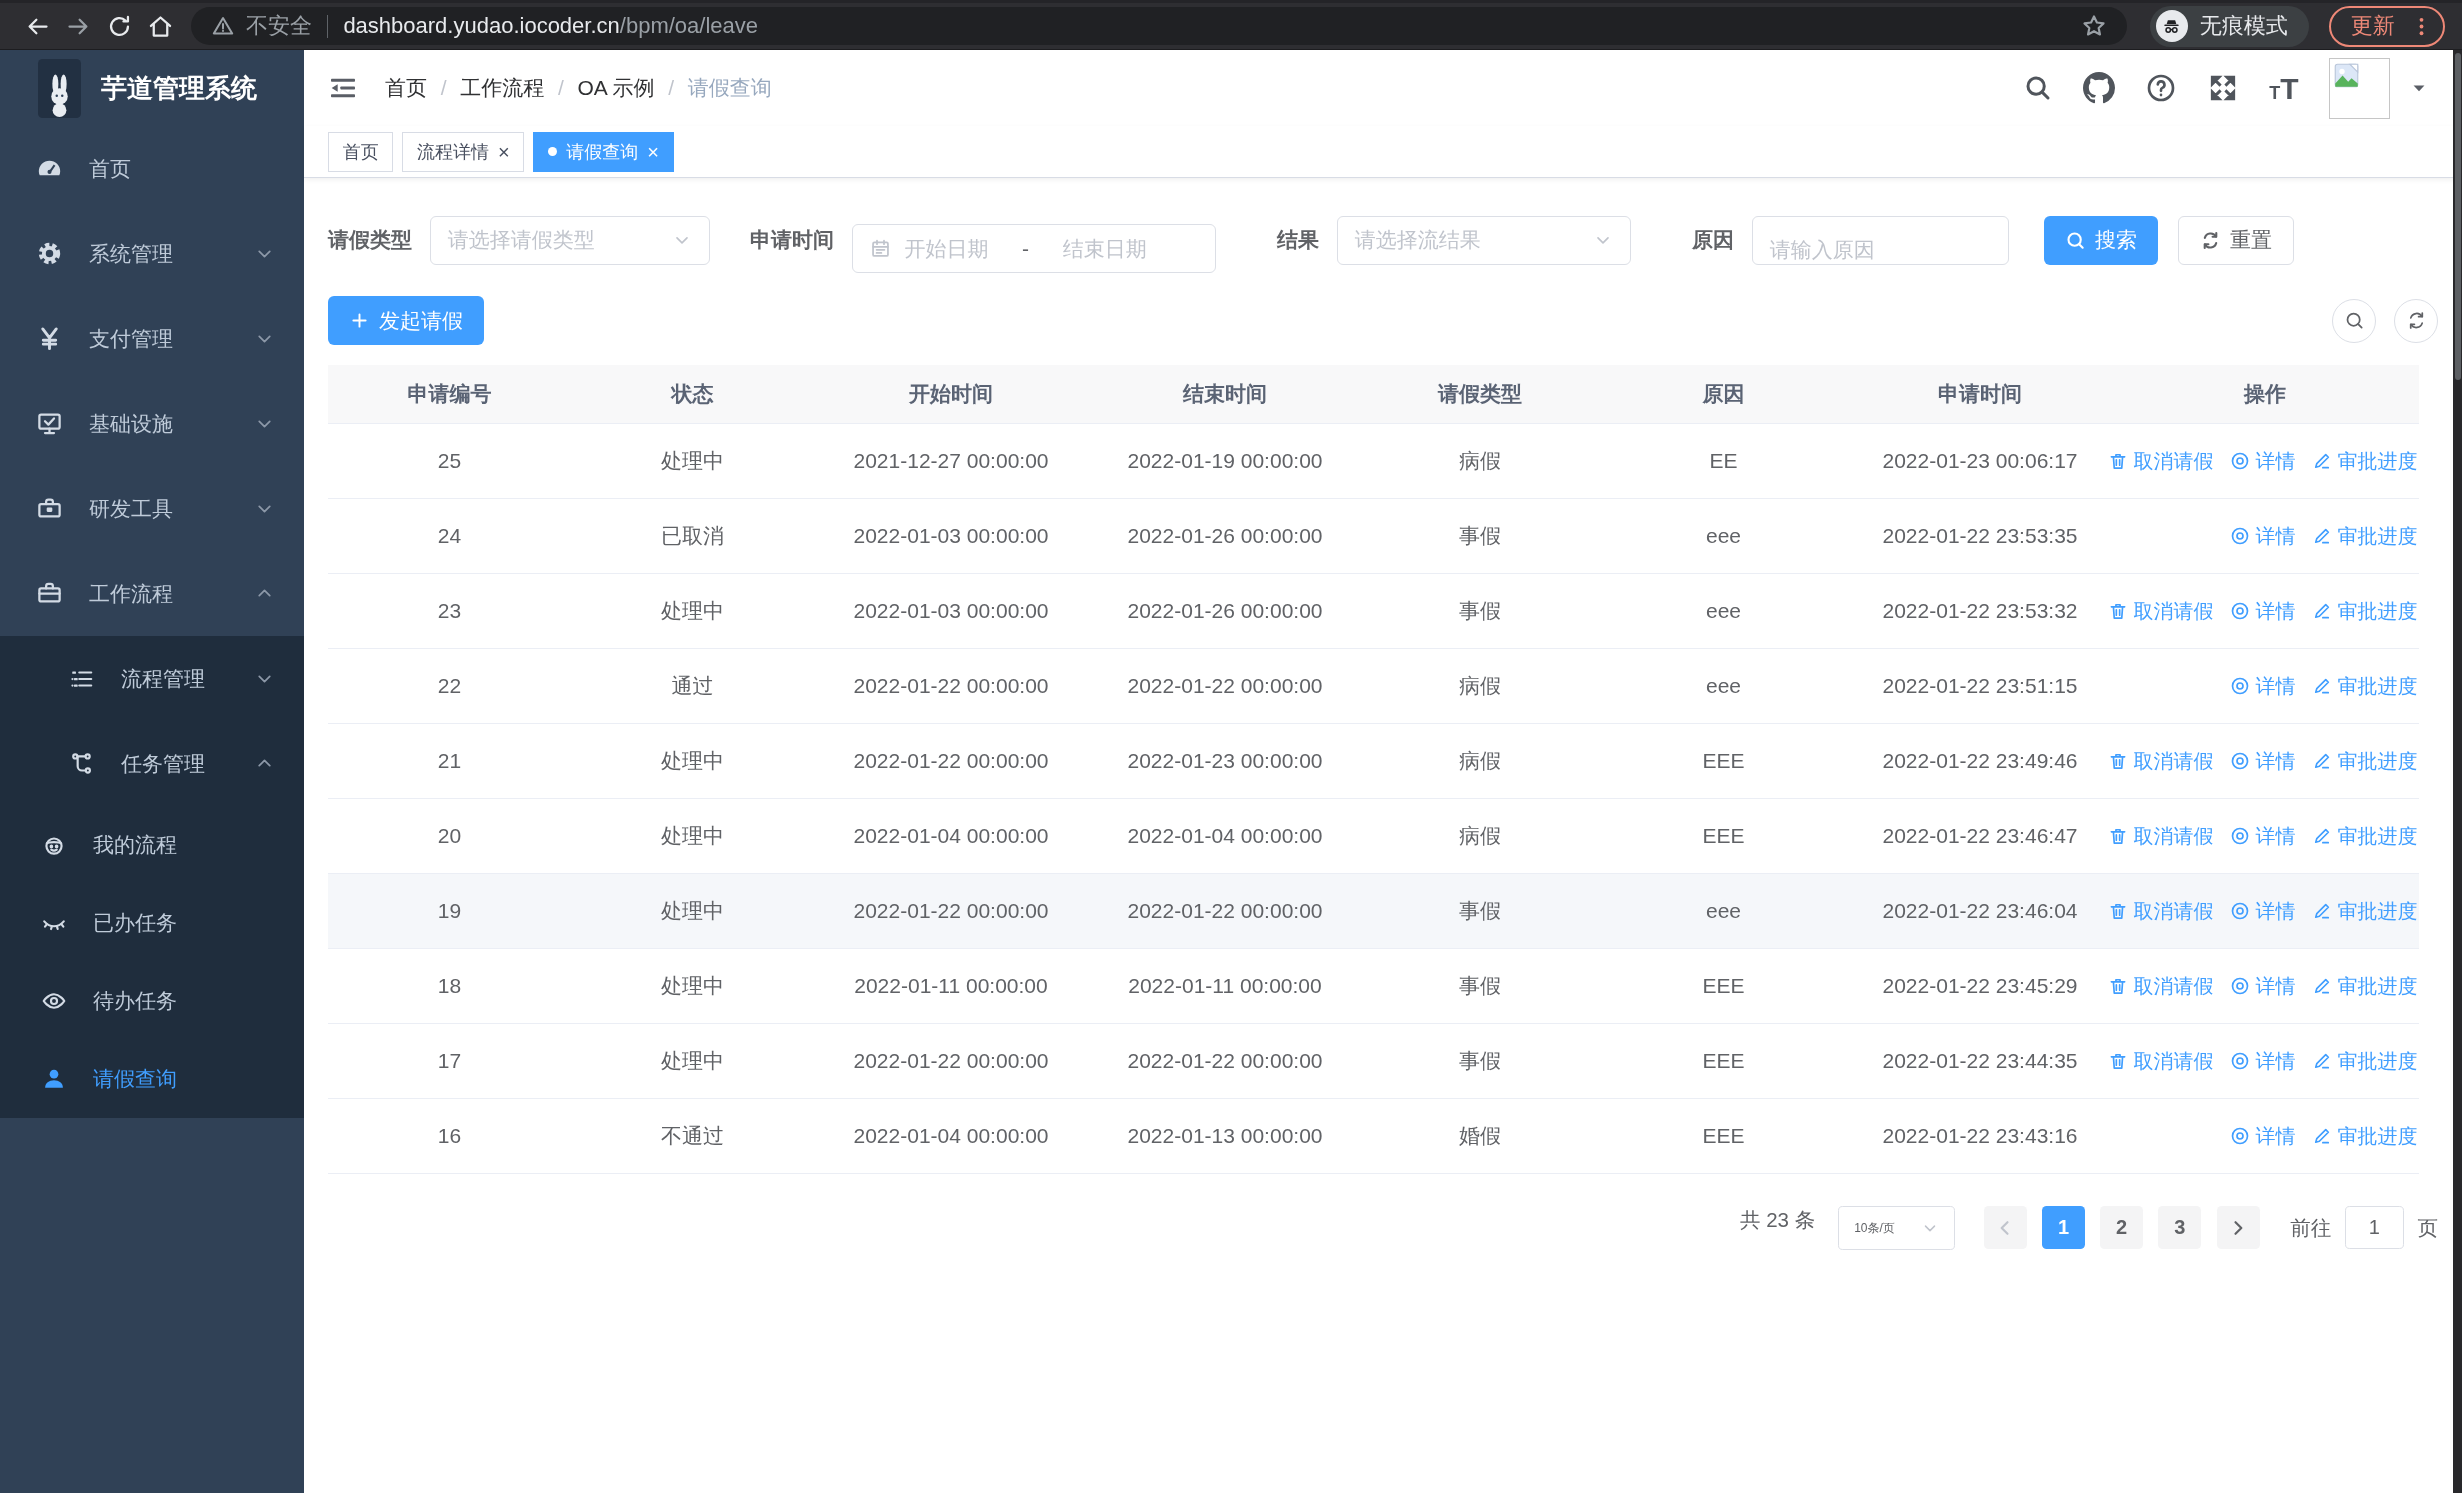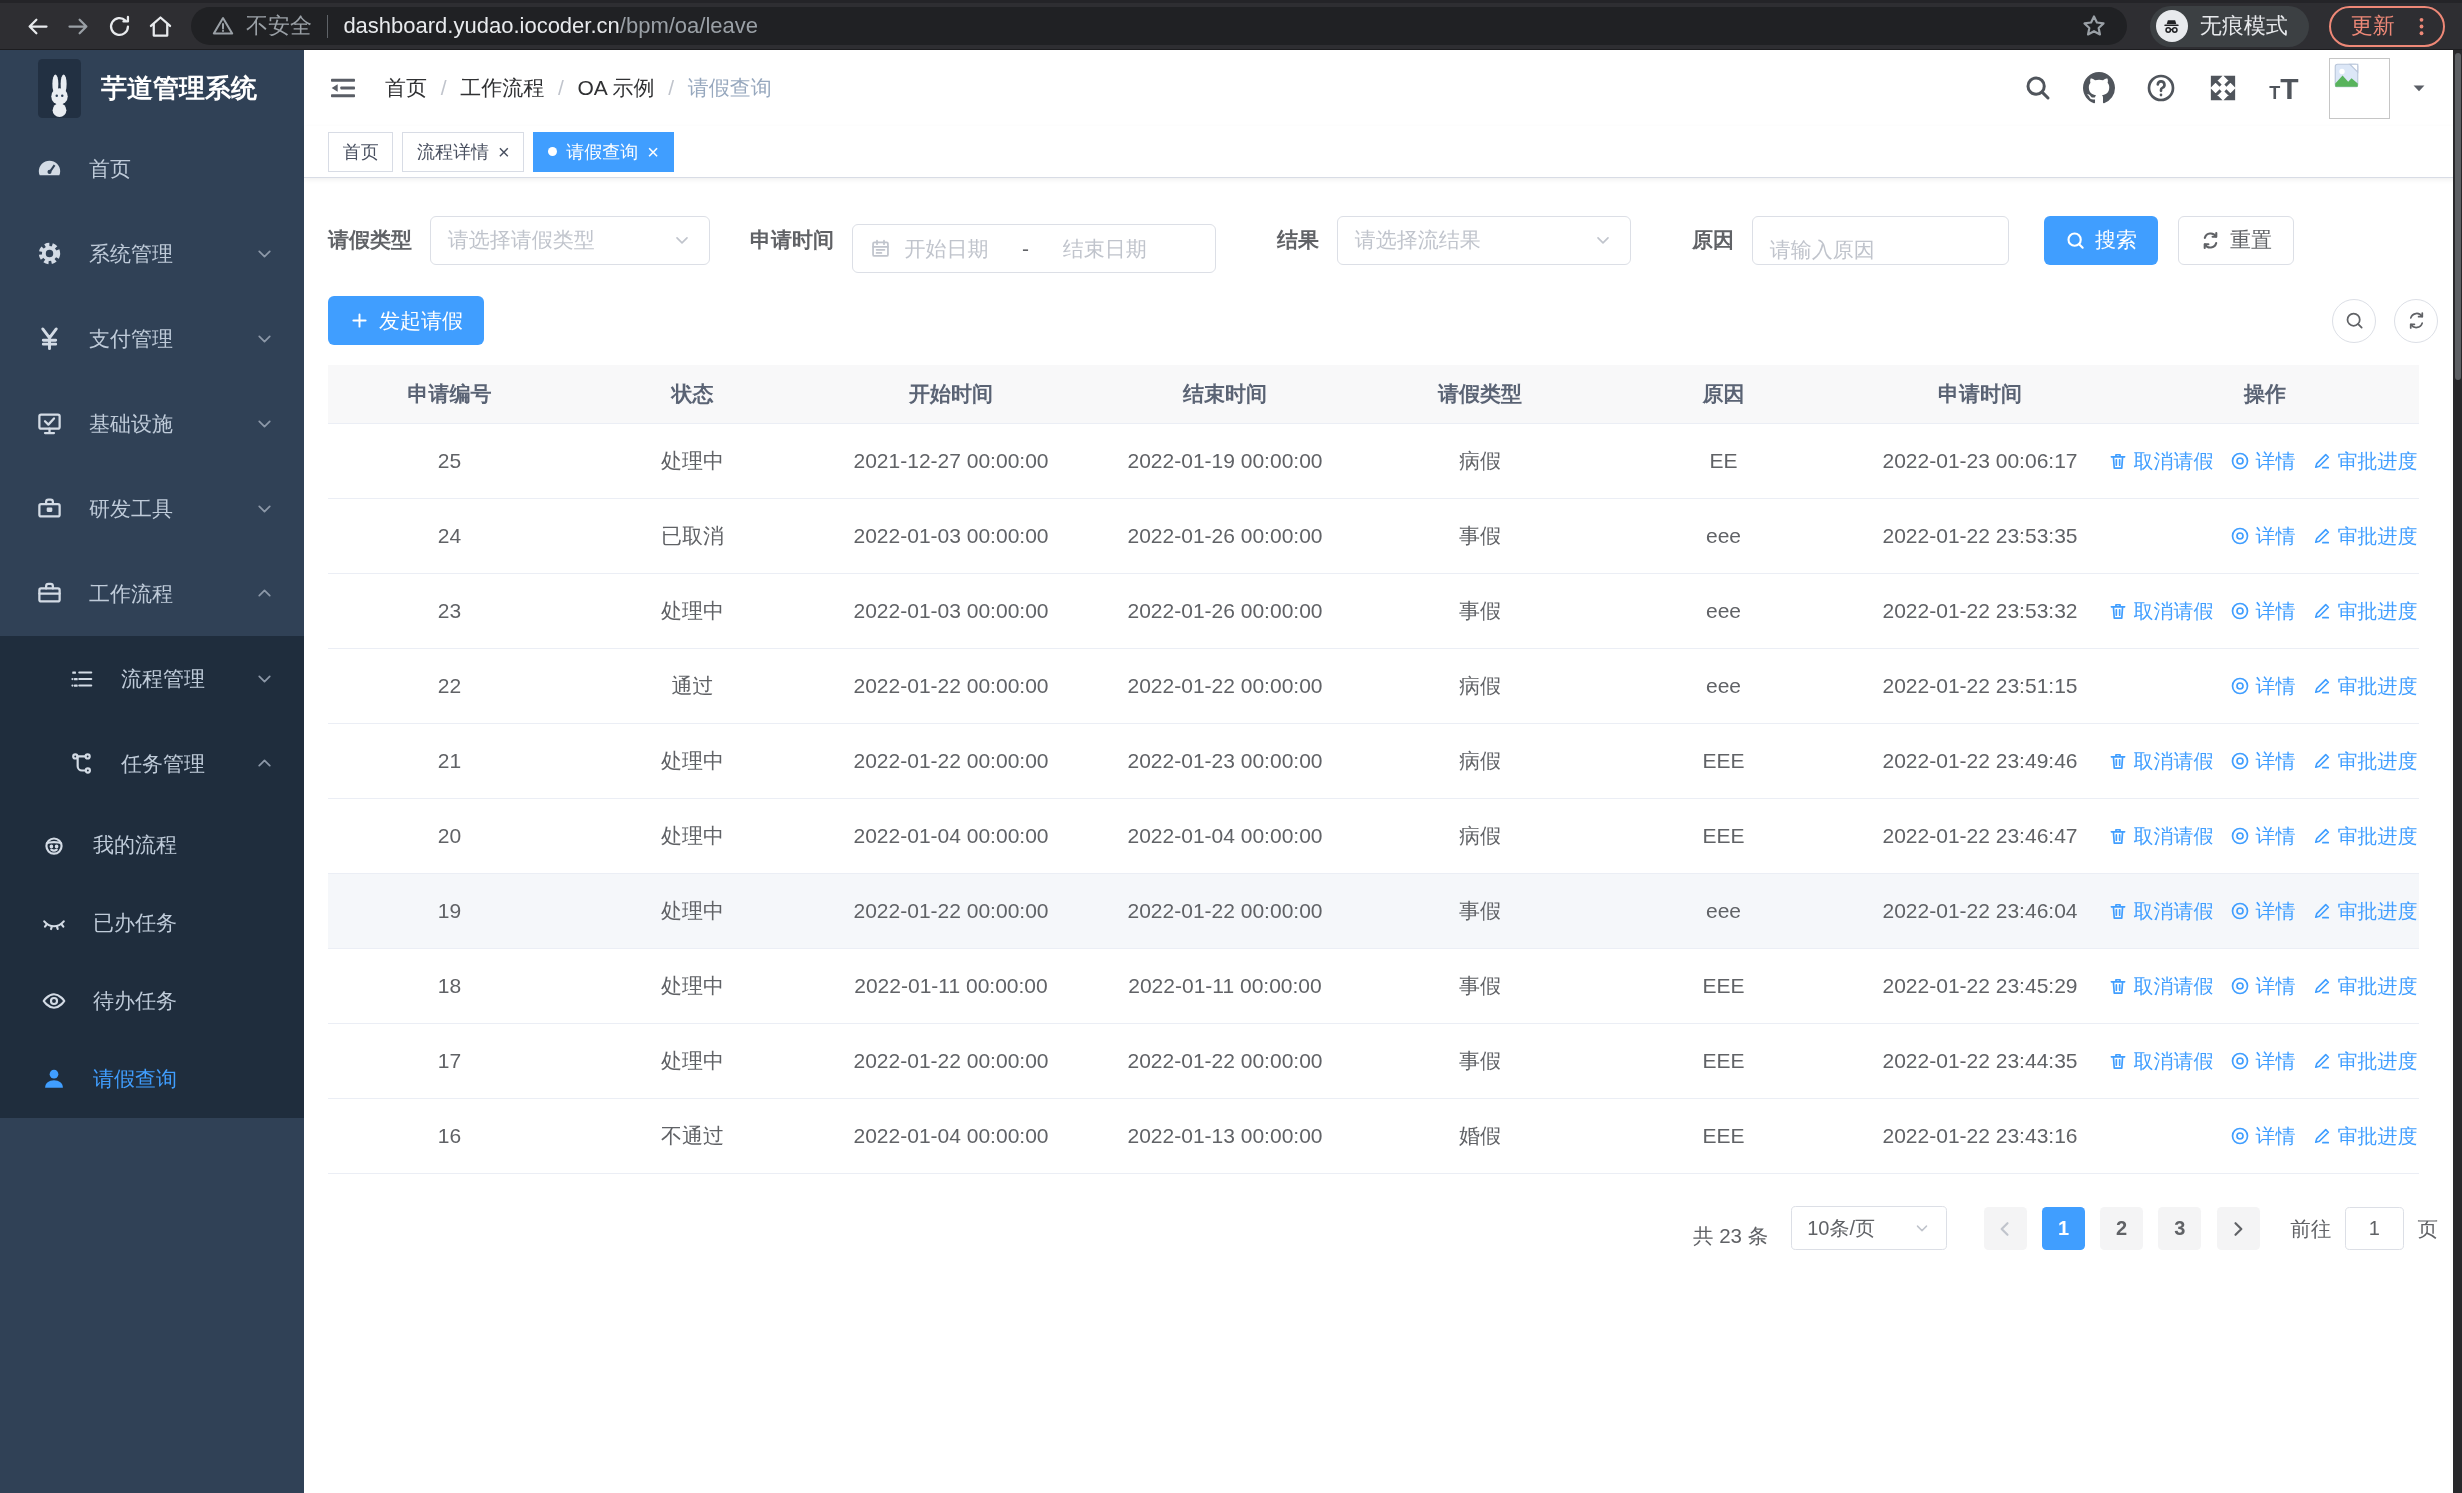--- a/index.html
+++ b/index.html
@@ -100,24 +100,24 @@
   .table { width:2091px; font-size:21px; color:#606266; }
   .thead, .trow { display:grid; grid-template-columns:243px 243px 274px 274px 236px 251px 262px 308px; align-items:center; }
   .thead { background:#f8f8f9; height:59px; font-weight:700; color:#5a6374; border-bottom:1.5px solid #ebeef5; }
   .trow { height:75px; border-bottom:1.5px solid #ebeef5; background:#fff; }
   .trow.hl { background:#f5f7fa; }
   .cell { text-align:center; white-space:nowrap; }
   .cell-actions { display:flex; justify-content:flex-end; align-items:center; gap:16.7px; padding-right:1.5px; font-size:20px; }
   .act { color:#409eff; display:inline-flex; align-items:center; gap:5.3px; text-decoration:none; cursor:pointer; white-space:nowrap; }
   .act svg { width:20px; height:20px; }
 
-  .pagination { display:flex; justify-content:flex-end; align-items:flex-end; margin-top:32px; font-size:20.5px; color:#606266; }
+  .pagination { display:flex; justify-content:flex-end; align-items:flex-start; margin-top:32px; font-size:20.5px; color:#606266; }
   .p-total { margin-right:23px; }
-  .p-size { width:156px; height:44px; border:1.5px solid #dcdfe6; border-radius:4.6px; display:flex; align-items:center;
-    padding:0 15px; color:#606266; margin-right:29px; font-size:20px; background:#fff; }
+  .p-size { width:117px; height:44px; border:1.5px solid #dcdfe6; border-radius:4.6px; display:flex; align-items:center;
+    padding:0 15px; color:#606266; margin-right:21px; font-size:12px; background:#fff; }
   .p-size .chev { margin-left:auto; color:#c0c4cc; }
   .pbtn { min-width:43px; height:43px; background:#f4f4f5; border-radius:4.6px; display:flex; align-items:center;
     justify-content:center; margin:0 7.6px; font-weight:700; font-size:20px; color:#606266; cursor:pointer; }
   .pbtn.active { background:#409eff; color:#fff; }
   .pbtn.prev { color:#c0c4cc; }
   .p-goto { margin-left:23px; display:flex; align-items:center; gap:13.7px; }
   .p-goto input { width:59px; height:43px; border:1.5px solid #dcdfe6; border-radius:4.6px; text-align:center;
     font-size:20px; color:#606266; font-family:inherit; }
 
   .page-scrollbar { position:absolute; right:0; top:50px; bottom:0; width:9px; background:#28282b; z-index:9; }

